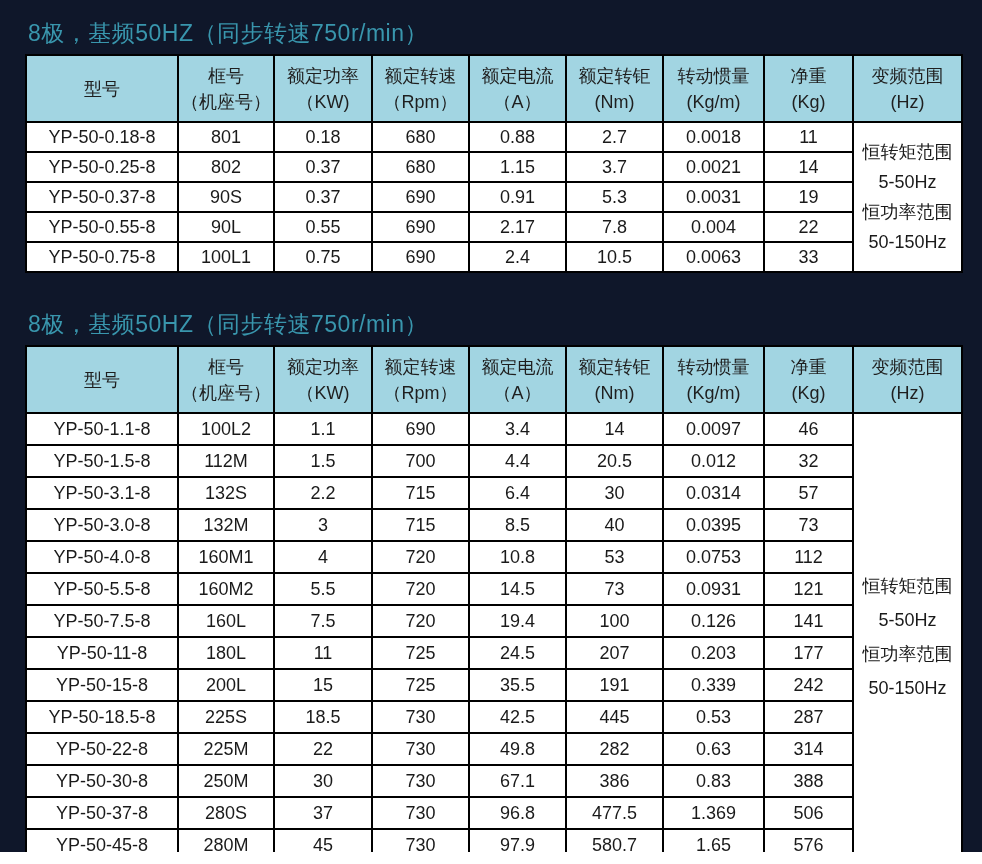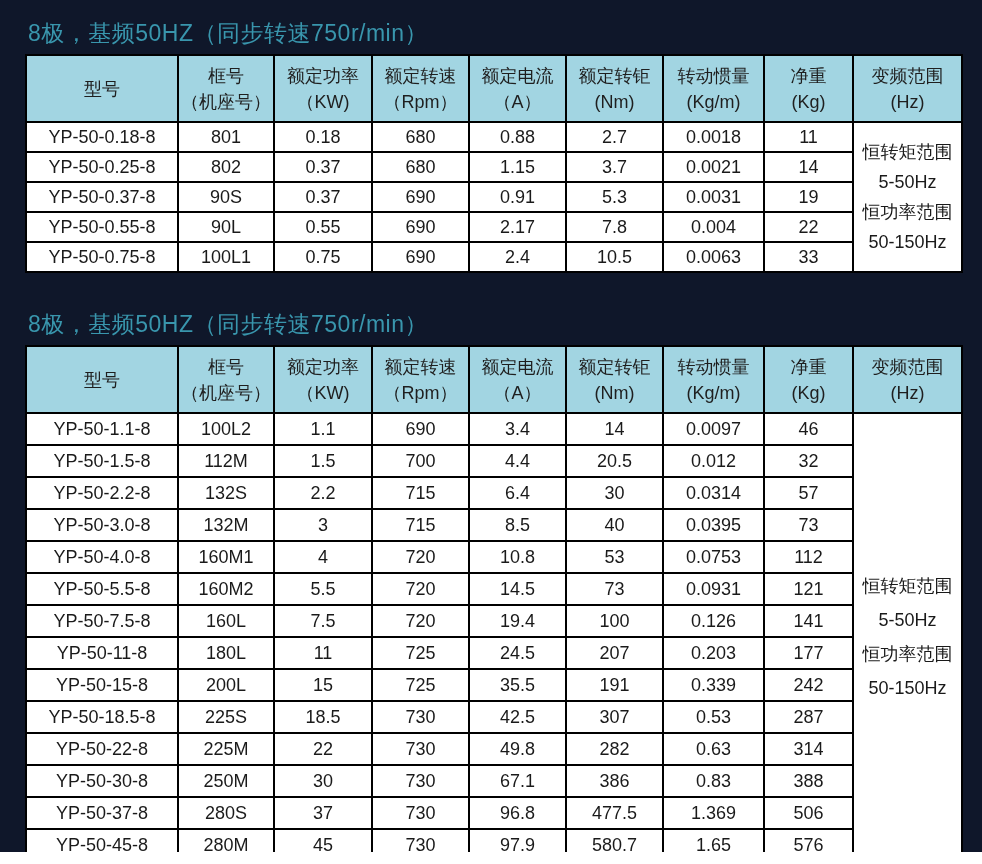--- a/index.html
+++ b/index.html
@@ -254,21 +254,21 @@
             <td>YP-50-1.5-8</td>
             <td>112M</td>
             <td>1.5</td>
             <td>700</td>
             <td>4.4</td>
             <td>20.5</td>
             <td>0.012</td>
             <td>32</td>
           </tr>
           <tr>
-            <td>YP-50-2.2-8</td>
+            <td>YP-50-3.1-8</td>
             <td>132S</td>
             <td>2.2</td>
             <td>715</td>
             <td>6.4</td>
             <td>30</td>
             <td>0.0314</td>
             <td>57</td>
           </tr>
           <tr>
             <td>YP-50-3.0-8</td>
@@ -329,21 +329,21 @@
             <td>191</td>
             <td>0.339</td>
             <td>242</td>
           </tr>
           <tr>
             <td>YP-50-18.5-8</td>
             <td>225S</td>
             <td>18.5</td>
             <td>730</td>
             <td>42.5</td>
-            <td>307</td>
+            <td>445</td>
             <td>0.53</td>
             <td>287</td>
           </tr>
           <tr>
             <td>YP-50-22-8</td>
             <td>225M</td>
             <td>22</td>
             <td>730</td>
             <td>49.8</td>
             <td>282</td>

